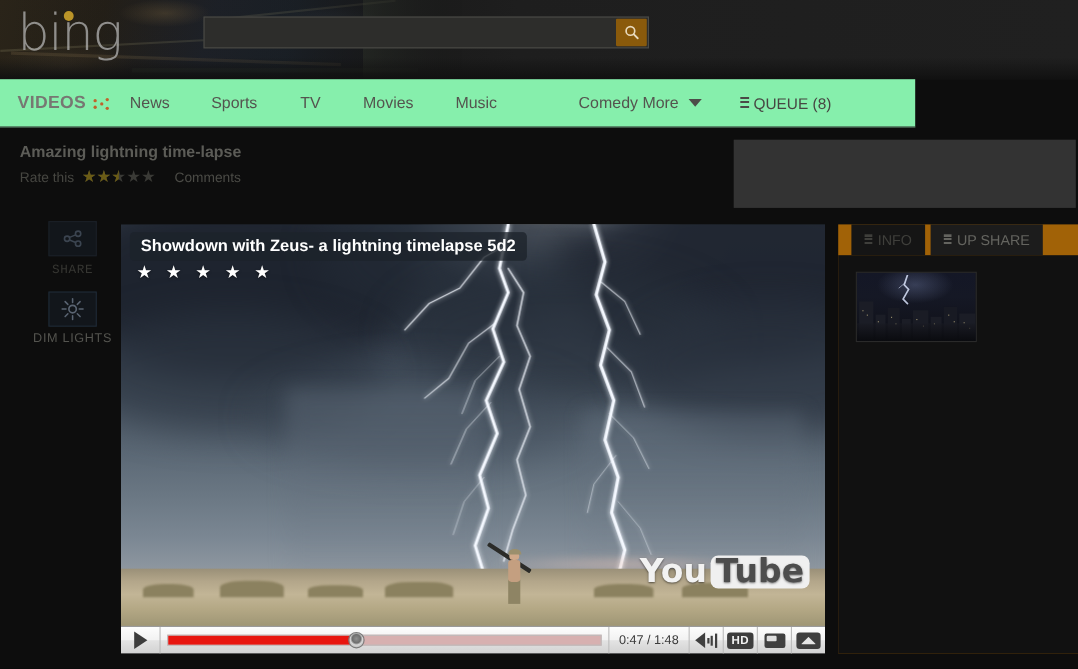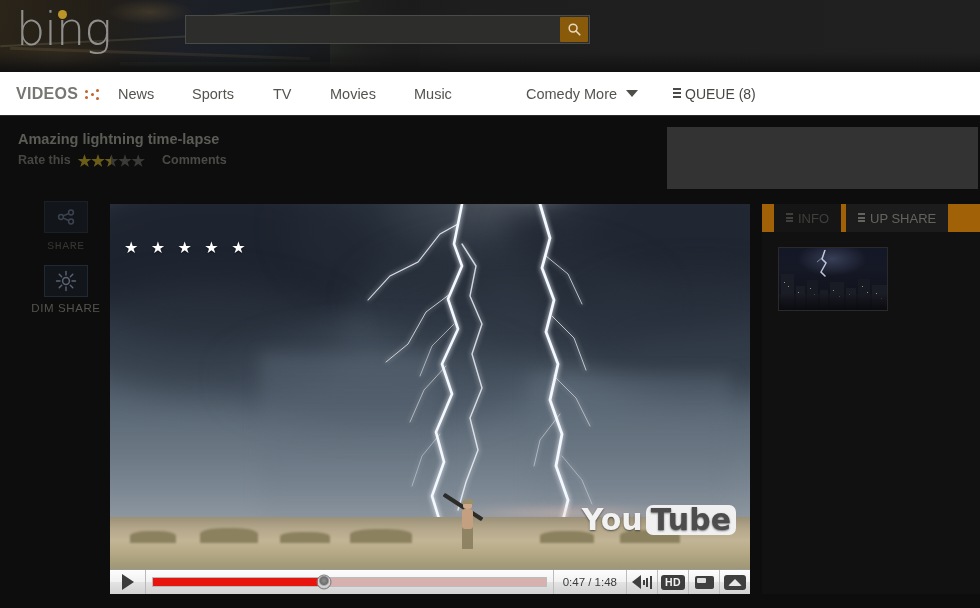--- a/index.html
+++ b/index.html
@@ -74,22 +74,22 @@
   }
   #search-button {
     width: 28px; background: #8a5a0b; border: 0; cursor: pointer;
     display: flex; align-items: center; justify-content: center;
     margin: 1px; border-radius: 1px;
   }
   #search-button svg { display: block; }
 
   
   #navbar {
-    position: absolute; left: 0; top: 72px; width: 980px; height: 44px;
-    background: #ffffff;
+    position: absolute; left: 0; top: 72px; width: 832px; height: 44px;
+    background: #86efac;
     border-bottom: 1px solid #2a2a2a;
   }
   #nav-inner { position: relative; height: 100%; }
   .nav-item {
     position: absolute; top: 0; height: 43px;
     display: flex; align-items: center;
     color: #54544f; font-size: 14.5px;
     cursor: pointer; white-space: nowrap;
   }
   #nav-videos { left: 16px; font-size: 16px; font-weight: bold; color: #777772; letter-spacing: .3px; }
@@ -119,22 +119,22 @@
     background: repeating-linear-gradient(180deg, #4a4a46 0, #4a4a46 2px, transparent 2px, transparent 4px);
   }
 
   
   #video-title {
     position: absolute; left: 18px; top: 131px;
     color: #5c5c57; font-size: 14.5px; font-weight: bold;
   }
   #rate-row {
     position: absolute; left: 18px; top: 153px;
-    display: flex; align-items: flex-start; gap: 7px;
-    font-size: 12.5px; color: #464641; font-weight: bold;
+    display: flex; align-items: flex-end; gap: 7px;
+    font-size: 12.5px; color: #464641;
   }
   #rate-label { cursor: pointer; }
   #rate-stars { display: flex; position: relative; }
   #rate-stars .st { font-size: 15px; line-height: 15px; color: #3a3a36; letter-spacing: 0px; }
   #rate-stars .fill {
     position: absolute; left: 0; top: 0; overflow: hidden;
     white-space: nowrap; color: #6b5c16;
   }
   #comments-link { margin-left: 10px; color: #4b4b46; cursor: pointer; }
 
@@ -452,21 +452,21 @@
         <line x1="11" y1="17" x2="11" y2="20.5"></line>
         <line x1="1.5" y1="11" x2="5" y2="11"></line>
         <line x1="17" y1="11" x2="20.5" y2="11"></line>
         <line x1="4.2" y1="4.2" x2="6.7" y2="6.7"></line>
         <line x1="15.3" y1="15.3" x2="17.8" y2="17.8"></line>
         <line x1="17.8" y1="4.2" x2="15.3" y2="6.7"></line>
         <line x1="6.7" y1="15.3" x2="4.2" y2="17.8"></line>
       </g>
     </svg>
   </div>
-  <div class="rail-label" id="dim-label">DIM SHARE</div>
+  <div class="rail-label" id="dim-label">DIM LIGHTS</div>
 
   <div id="player">
 
     <div id="video-frame">
       <div class="cloud c1"></div>
         <div class="cloud c2"></div>
         <div class="cloud c3"></div>
       <div class="cloud c4"></div>
         <div class="cloud c5"></div>
         <div class="cloud c6"></div>
@@ -519,20 +519,21 @@
         <div class="body"></div>
         <div class="head"></div>
         <div class="cap"></div>
       </div>
 
       <div id="yt-logo">
         <span>You</span>
         <span class="tube">Tube</span>
       </div>
 
+      <div id="overlay-title">Showdown with Zeus- a lightning timelapse 5d2</div>
       <div id="overlay-stars">★ ★ ★ ★ ★</div>
     </div>
 
     <div id="controls">
       <div id="play-btn">
         <span class="tri"></span>
       </div>
 
       <div id="progress-area">
         <div id="progress-track">

